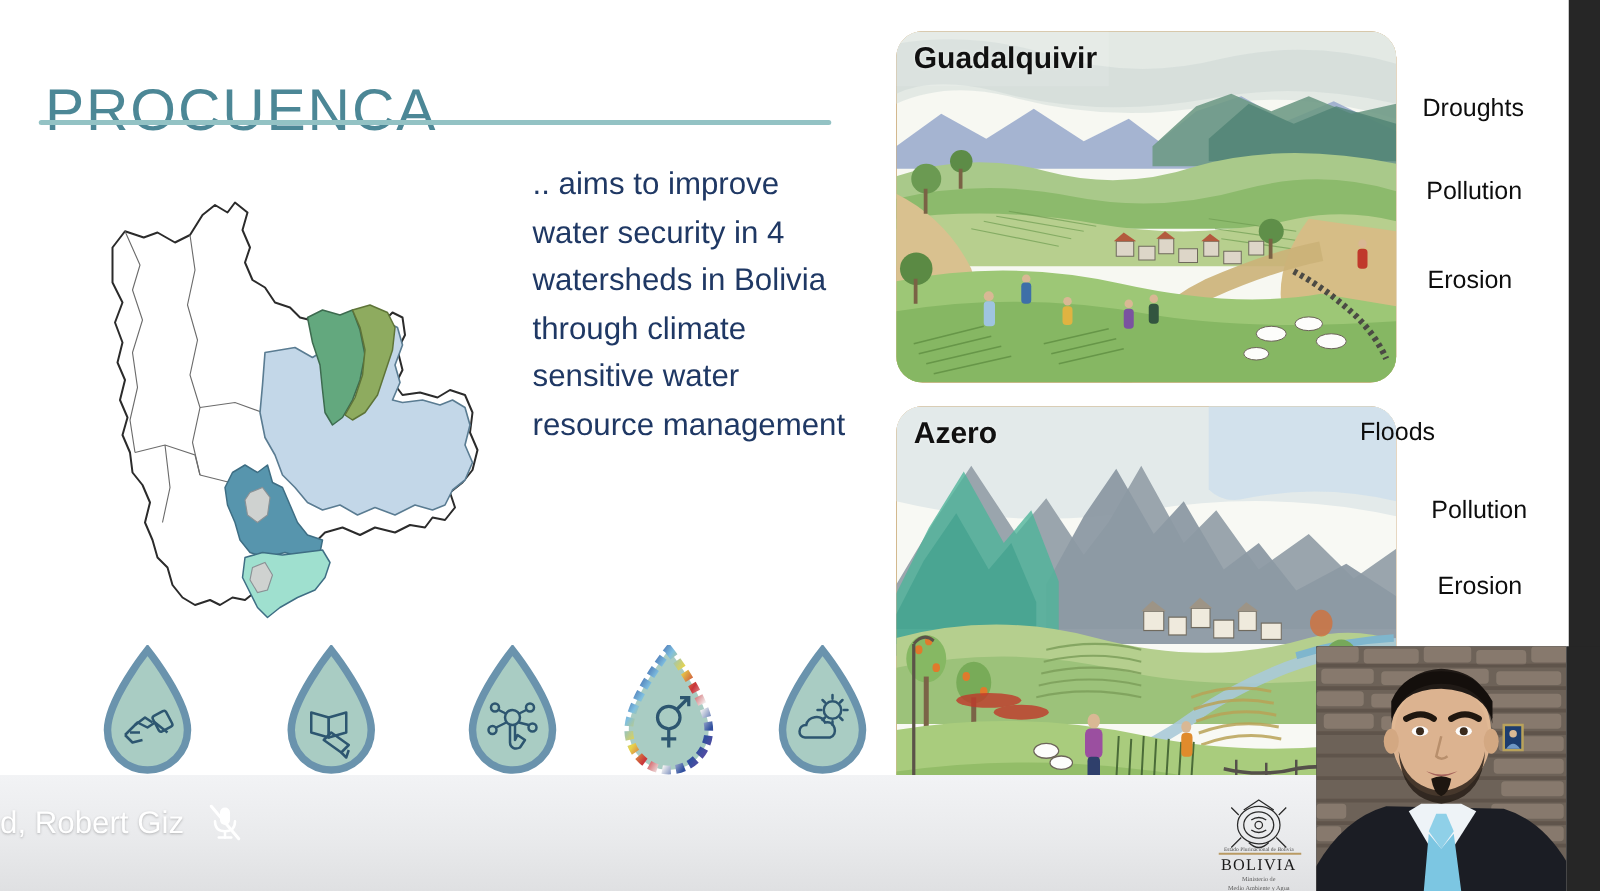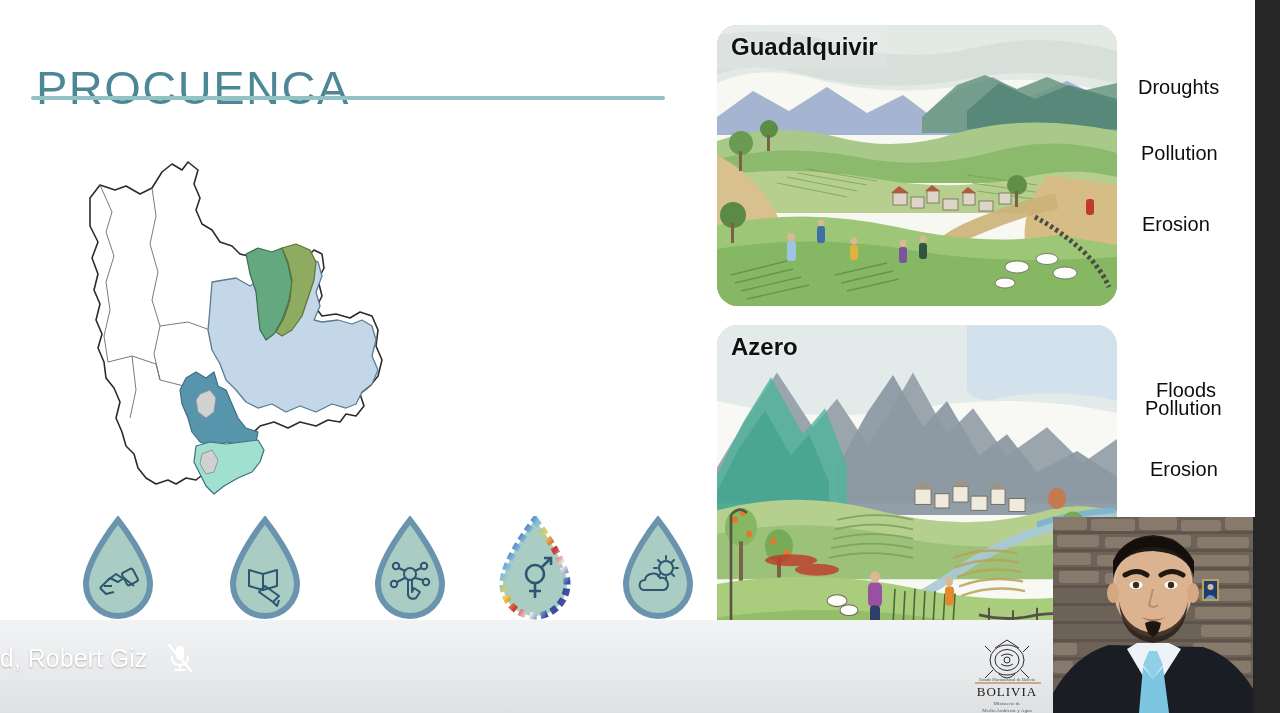--- a/index.html
+++ b/index.html
@@ -69,20 +69,21 @@
 </head>
 <body>
 
 <div id="stage">
 
   <div id="slide">
 
     <div class="title">PROCUENCA</div>
     <div class="title-rule"></div>
 
+    <div class="intro">.. aims to improve water security in 4 watersheds in Bolivia through climate sensitive water resource management</div>
 
     <div class="map-wrap">
       <svg viewBox="0 0 350 360" xmlns="http://www.w3.org/2000/svg">
 
         <path d="M30 48 L40 35 L55 40 L66 36 L80 44 L92 38 L102 22 L112 14 L122 20 L128 12
                  L138 20 L134 34 L140 48 L136 60 L142 74 L152 80 L160 92 L172 96 L180 104
                  L196 108 L206 118 L214 112 L226 110 L236 104 L248 106 L254 100 L262 104
                  L264 118 L258 130 L262 146 L256 158 L262 166 L276 164 L290 168 L300 162
                  L312 166 L318 180 L316 196 L322 210 L318 226 L310 236 L300 244 L304 256
                  L296 266 L286 264 L280 272 L268 270 L256 276 L240 272 L228 278 L214 272
@@ -402,21 +403,21 @@
         <path d="M14 160 L14 287" stroke="#5b5348" stroke-width="2.6" fill="none"></path>
         <path d="M14 160 Q22 152 30 158" stroke="#5b5348" stroke-width="2.2" fill="none"></path>
       </svg>
       <div class="photo-label">Azero</div>
     </div>
 
     <div class="issue" style="left:1138px;top:76px;">Droughts</div>
     <div class="issue" style="left:1141px;top:142px;">Pollution</div>
     <div class="issue" style="left:1142px;top:213px;">Erosion</div>
 
-    <div class="issue" style="left:1156px;top:335px;margin-top:44px;">Floods</div>
+    <div class="issue" style="left:1088px;top:335px;">Floods</div>
     <div class="issue" style="left:1145px;top:397px;">Pollution</div>
     <div class="issue" style="left:1150px;top:458px;">Erosion</div>
 
     <div class="footer-band"></div>
 
     <div class="gov-logo">
       <svg viewBox="0 0 105 80" xmlns="http://www.w3.org/2000/svg">
         <g fill="none" stroke="#2b2b2b" stroke-width="1">
           <ellipse cx="52" cy="24" rx="17" ry="15"></ellipse>
           <ellipse cx="52" cy="24" rx="12" ry="10.5"></ellipse>

